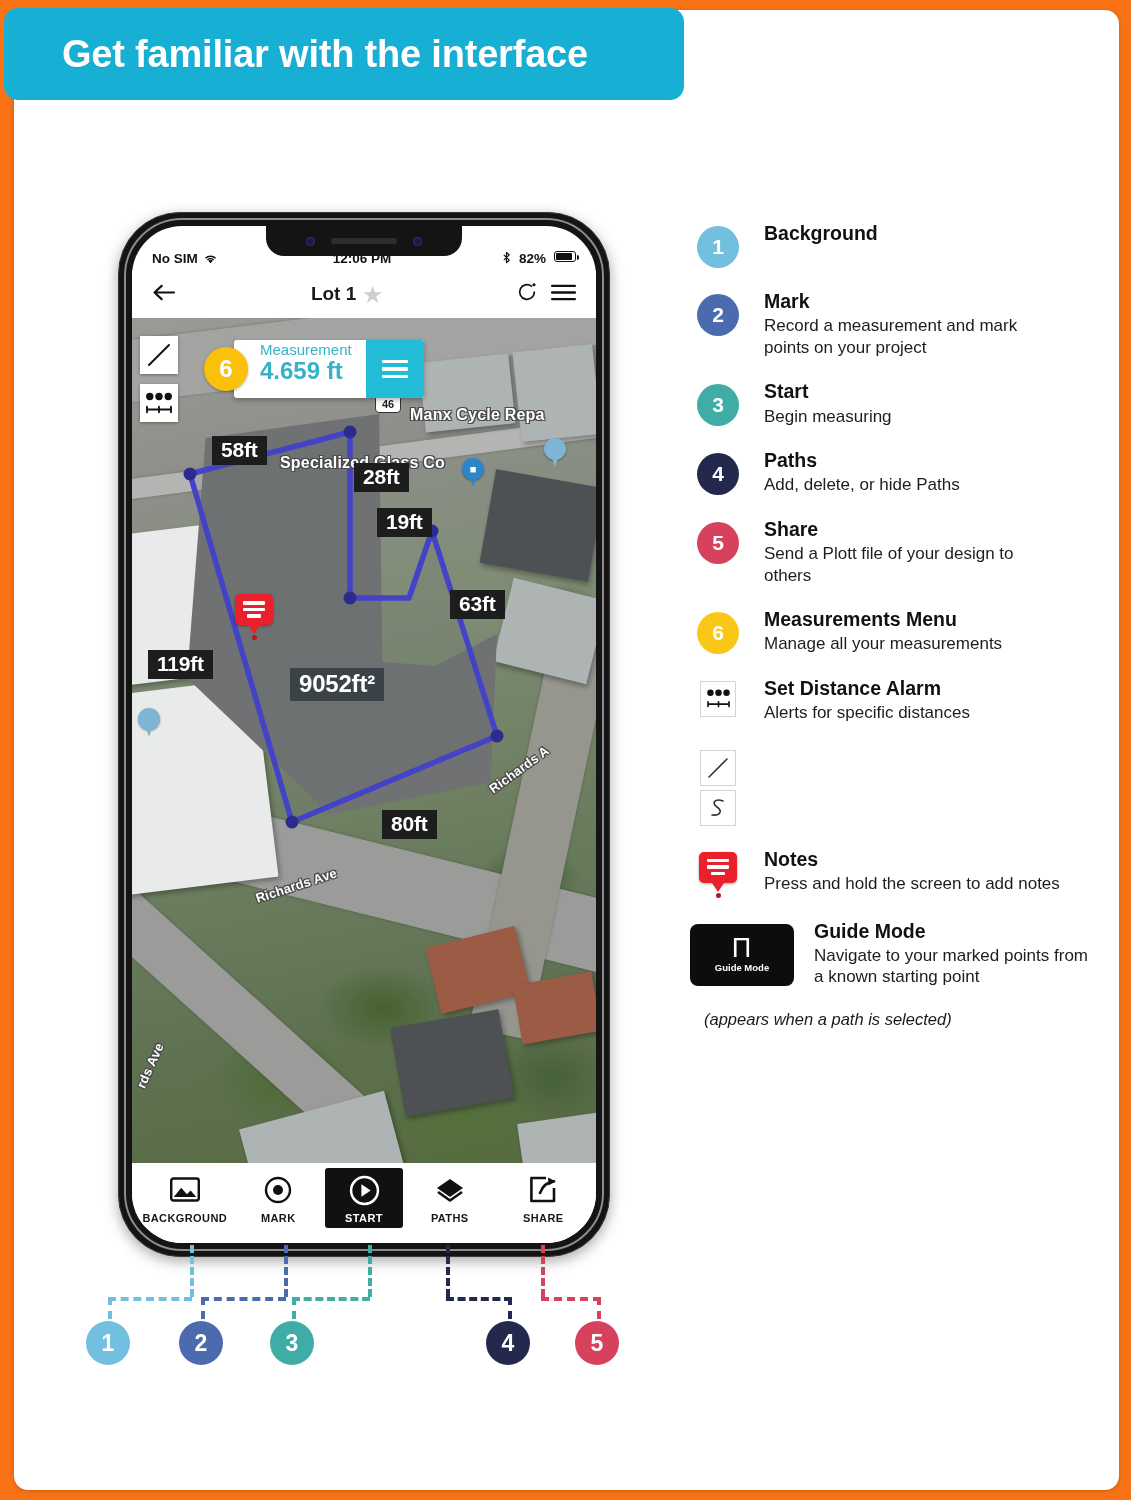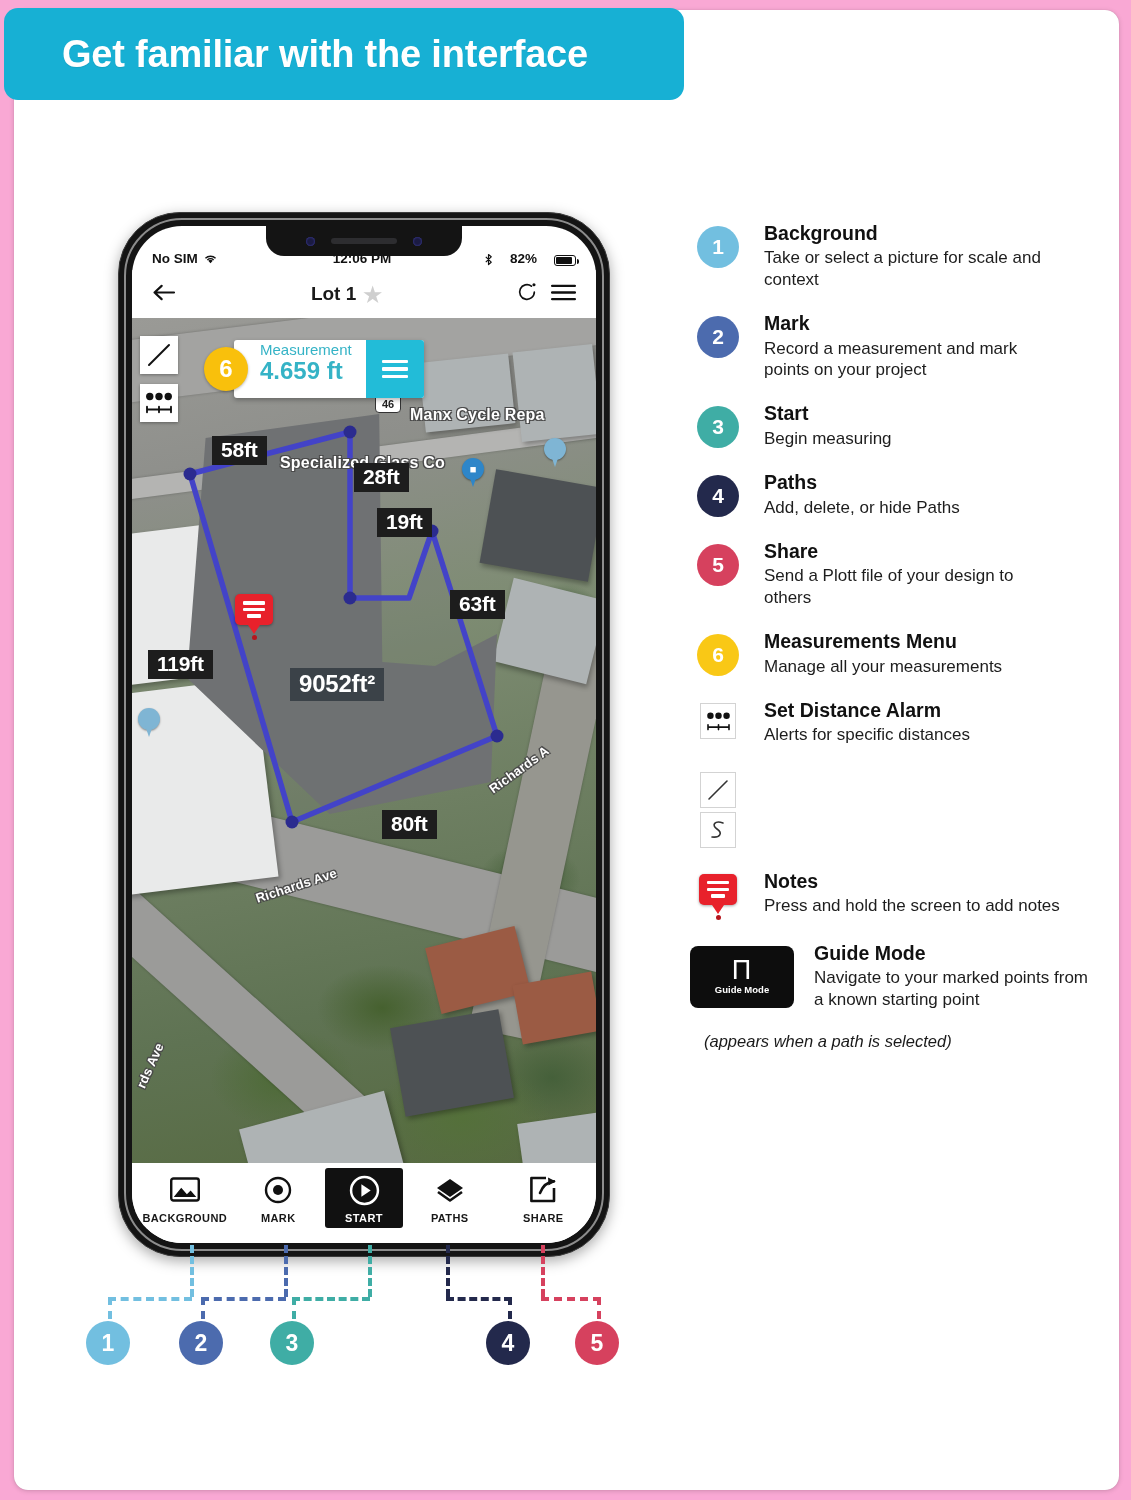--- a/index.html
+++ b/index.html
@@ -6,21 +6,21 @@
   html, body {
     width: 1131px; height: 1500px;
     background: #ffffff;
     font-family: "Liberation Sans", sans-serif;
     overflow: hidden;
   }
 
   #page {
     position: relative;
     width: 1131px; height: 1500px;
-    background: #f9a8d4;
+    background: #f97316;
   }
 
   
   .card {
     position: absolute;
     left: 14px; top: 10px;
     width: 1105px; height: 1480px;
     background: #ffffff;
     border-radius: 14px;
     box-shadow: 0 1px 5px rgba(0,0,0,0.17), 0 0 1px rgba(0,0,0,0.18);
@@ -81,21 +81,21 @@
             box-shadow: inset 0 0 2px #4b4bbf; }
 
   
   .statusbar {
     position: absolute; left: 0; top: 0; width: 100%; height: 44px;
     display: flex; align-items: flex-end; padding: 0 20px 4px 20px;
     font-size: 13.5px; font-weight: bold; color: #111; z-index: 30;
   }
   .sb-left { display:flex; align-items:center; gap:5px; width: 120px; }
   .sb-center { flex:1; text-align:center; padding-right: 4px;}
-  .sb-right { display:flex; align-items:flex-end; gap:17px; justify-content:flex-end; width: 120px; }
+  .sb-right { display:flex; align-items:flex-start; gap:8px; justify-content:flex-end; width: 120px; }
   .battery { width: 22px; height: 11px; border: 1.4px solid #111; border-radius: 3px; position:relative; }
   .battery > i { position:absolute; left:1px; top:1px; bottom:1px; width: 16px; background:#111; border-radius:1px; display:block; }
   .battery::after { content:""; position:absolute; right:-3.5px; top:3px; width:2px; height:5px; background:#111; border-radius:0 2px 2px 0; }
 
   
   .navbar {
     position: absolute; left: 0; top: 44px; width: 100%; height: 48px;
     display: flex; align-items: center; padding: 0 20px; z-index: 30;
     background: #ffffff;
   }
@@ -546,21 +546,20 @@
   </div>
 
   <div class="legend">
 
     <div class="leg-row">
       <div class="leg-marker">
         <div class="leg-circle" style="background:#72bfe0;">1</div>
       </div>
       <div class="leg-body">
         <div class="leg-title">Background</div>
-        <div class="leg-desc">Take or select a picture for scale and context</div>
       </div>
     </div>
 
     <div class="leg-row">
       <div class="leg-marker">
         <div class="leg-circle" style="background:#4c6bae;">2</div>
       </div>
       <div class="leg-body">
         <div class="leg-title">Mark</div>
         <div class="leg-desc">Record a measurement and mark points on your project</div>

